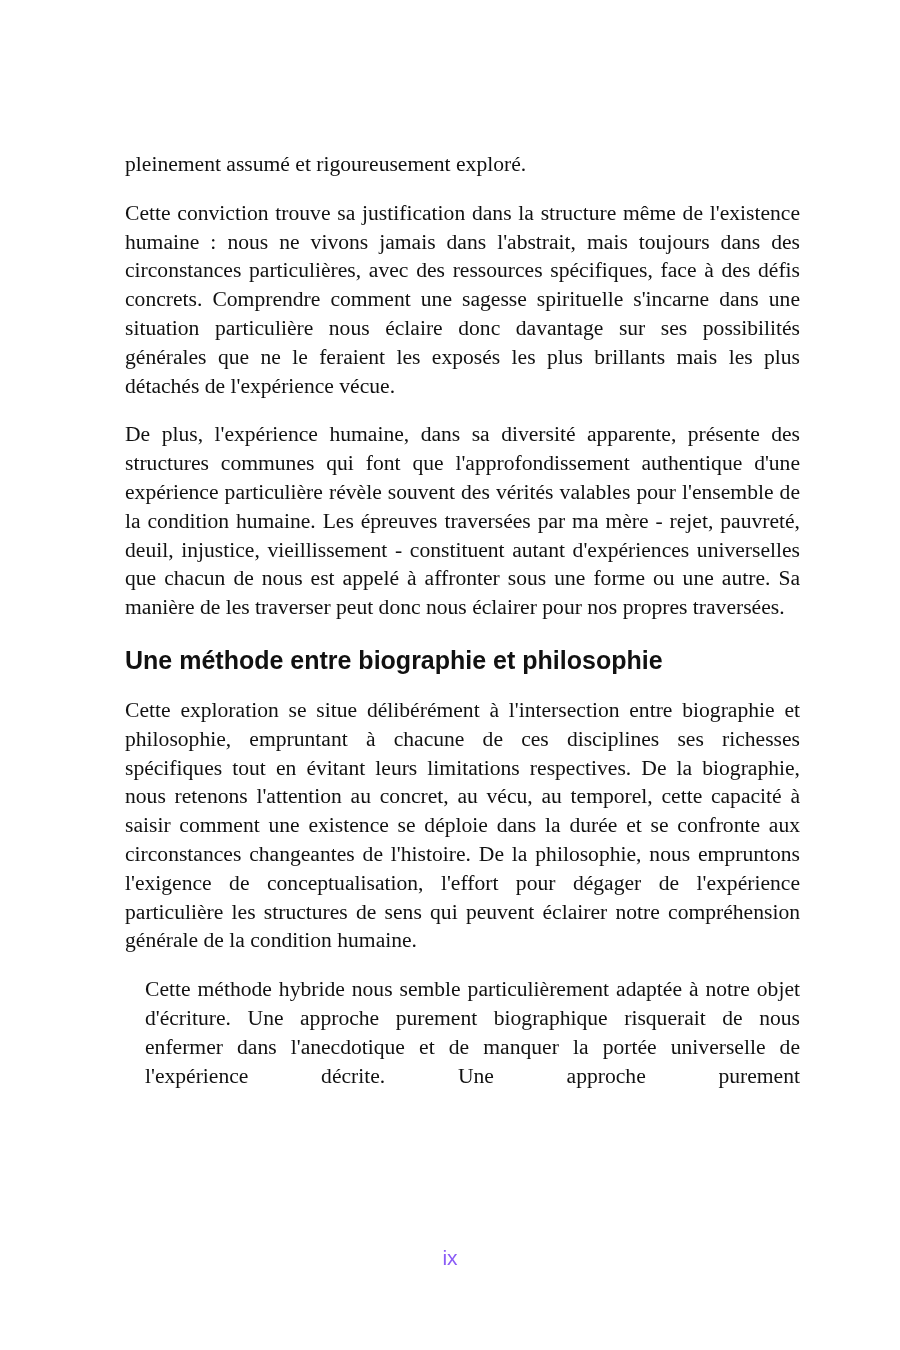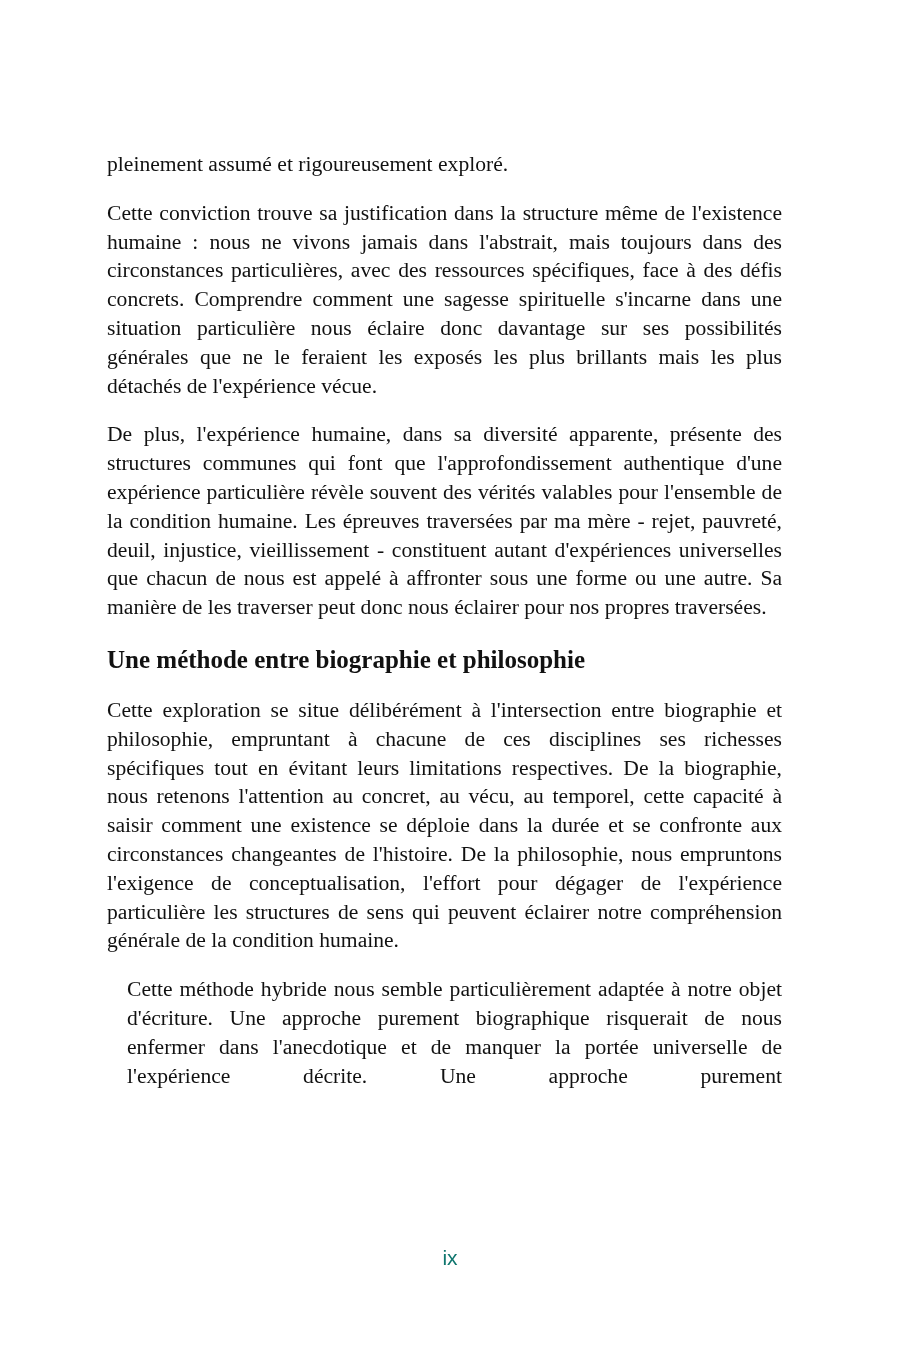--- a/index.html
+++ b/index.html
@@ -10,50 +10,50 @@
     body {
       width: 900px;
       height: 1350px;
       position: relative;
       overflow: hidden;
       font-family: "Liberation Serif", "DejaVu Serif", serif;
       color: #111111;
     }
     .page {
       position: absolute;
-      left: 107px;
+      left: 125px;
       top: 150px;
       width: 675px;
     }
     .para {
       font-size: 21.6px;
       line-height: 28.8px;
       margin: 0 0 20px 0;
       text-align: justify;
       hyphens: none;
     }
     .para.first {
       text-align: left;
     }
     .section-heading {
-      font-family: Liberation Serif, serif;
+      font-family: Liberation Sans, sans-serif;
       font-weight: bold;
       font-size: 25px;
       line-height: 32px;
       margin: 22px 0 20px 0;
     }
     .page-number {
       position: absolute;
       top: 1246px;
       left: 0;
       width: 900px;
       text-align: center;
       font-family: "Liberation Sans", "DejaVu Sans", sans-serif;
       font-size: 21px;
-      color: #0f766e;
+      color: #8b5cf6;
     }
     .last-line-justify {
       text-align-last: justify;
       margin-left: 20px;
     }
   </style>
 </head>
 <body>
 
 <div class="page">

